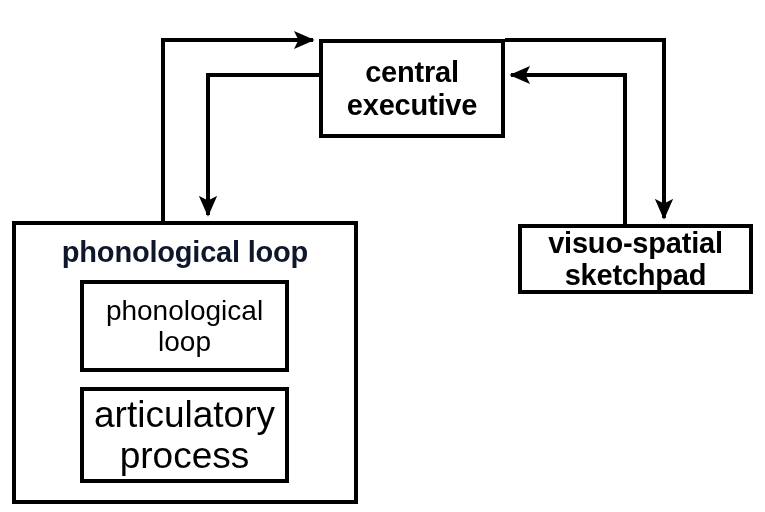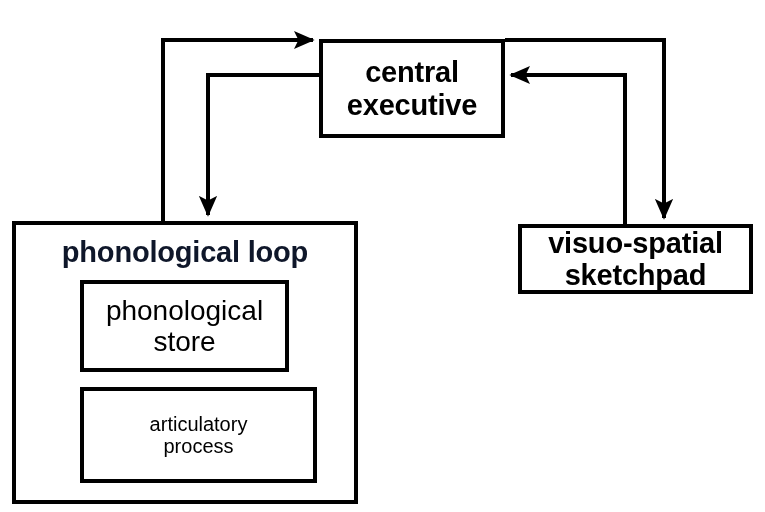--- a/index.html
+++ b/index.html
@@ -89,23 +89,23 @@
     left: 80px;
     top: 280px;
     width: 209px;
     height: 92px;
     font-size: 28px;
     font-weight: normal;
   }
   #node-articulatory-process {
     left: 80px;
     top: 387px;
-    width: 237px;
+    width: 209px;
     height: 96px;
-    font-size: 20px;
+    font-size: 37px;
     font-weight: normal;
     align-items: center;
   }
 </style>
 </head>
 <body>
 
 <div id="diagram-root">
 
   <svg class="wires" viewBox="0 0 765 512">
@@ -140,21 +140,21 @@
     <span class="node-label">visuo-spatial
 sketchpad</span>
   </div>
 
   <div class="node" id="node-phonological-loop">
     <span id="phonological-loop-title">phonological loop</span>
   </div>
 
   <div class="node" id="node-phonological-store">
     <span class="node-label">phonological
-store</span>
+loop</span>
   </div>
 
   <div class="node" id="node-articulatory-process">
     <span class="node-label">articulatory
 process</span>
   </div>
 
 </div>
 
 </body></html>

